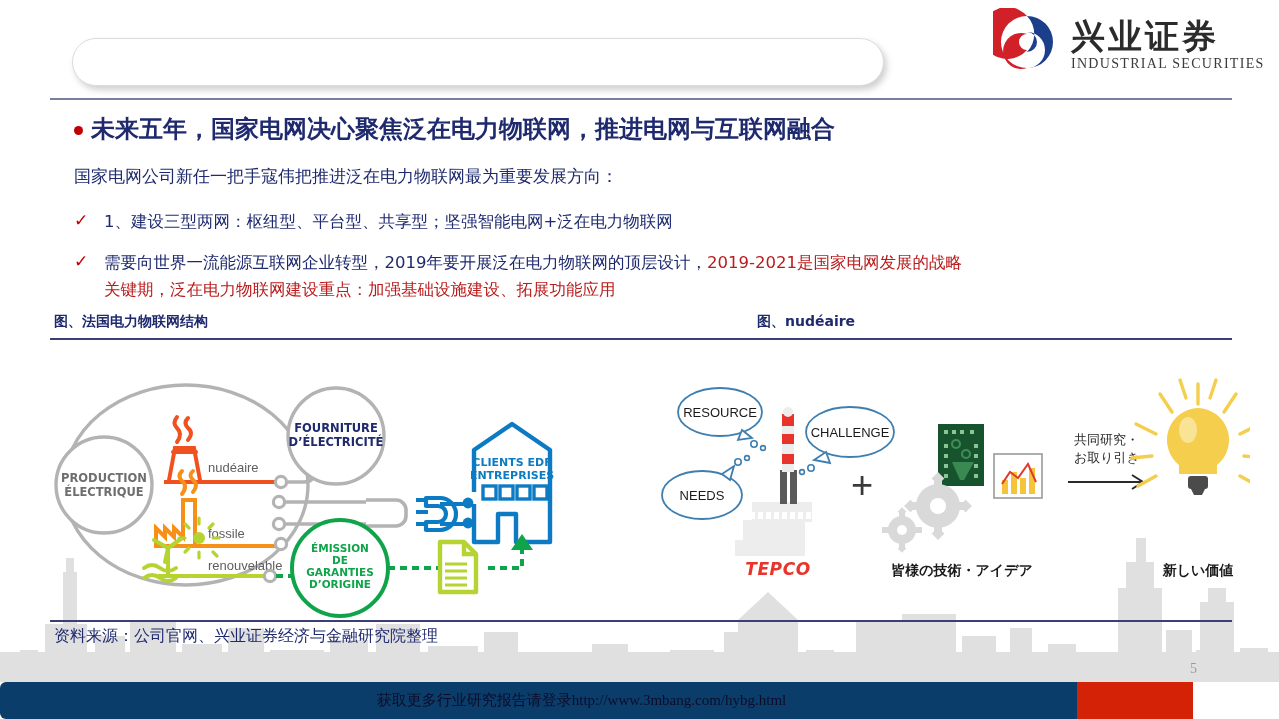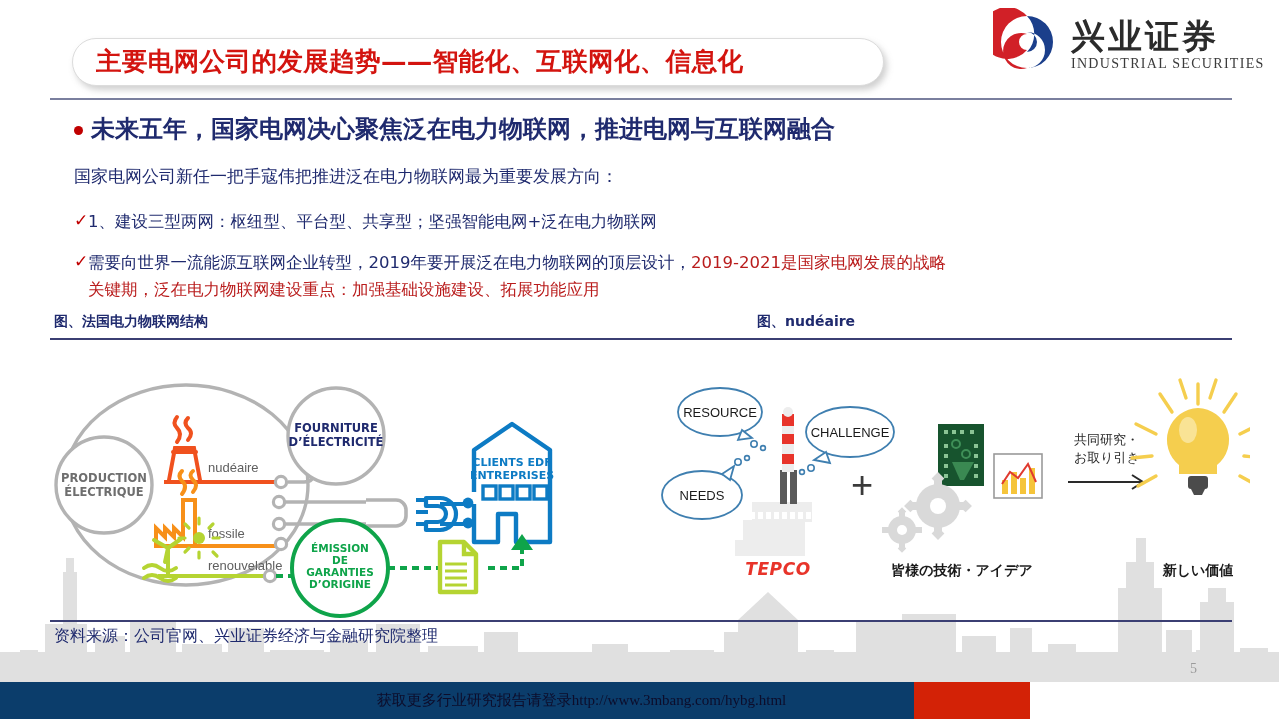--- a/index.html
+++ b/index.html
@@ -57,21 +57,21 @@
   }
   #lead-line {
     position:absolute; left:74px; top:165px; width:1140px;
     font-size:17px; color:#1f2a6e; white-space:nowrap; z-index:4;
   }
 
   .check-row { position:absolute; left:74px; width:1160px; z-index:4; font-size:16.5px; }
   .check-row .tick {
     position:absolute; left:0; top:1px; color:#c00000; font-size:17px; font-weight:bold;
   }
-  .check-row .txt { display:block; margin-left:14px; color:#1f2a6e; line-height:1.62; }
+  .check-row .txt { display:block; margin-left:30px; color:#1f2a6e; line-height:1.62; }
   #check-1 { top:209px; }
   #check-2 { top:250px; }
   .red { color:#b91c1c; }
 
   
   .fig-cap {
     position:absolute; top:313px; font-size:14px; font-weight:bold; color:#1f2a6e;
     white-space:nowrap; z-index:4;
   }
   #fig-cap-left  { left:54px; }
@@ -84,22 +84,23 @@
   }
 
   
   #page-num {
     position:absolute; right:82px; bottom:42px; font-size:14px; color:#9b9b9b; z-index:5;
     font-family:"Liberation Serif", serif;
   }
 
   
   #bottom-bar {
-    position:absolute; left:0; bottom:0; width:1030px; height:37px; z-index:7;
+    position:absolute; left:0; bottom:0; width:1193px; height:37px; z-index:7;
     background:#0b3d6b;
+    border-radius:6px;
   }
   #bottom-bar .redcap { position:absolute; right:0; top:0; width:116px; height:37px; background:#d32206; }
   #bottom-bar .barlink {
     position:absolute; left:0; top:0; width:1163px; height:37px;
     display:flex; align-items:center; justify-content:center;
     color:#0d0d2b; font-size:15px; letter-spacing:0px;
     font-family:"Liberation Serif","DejaVu Serif",serif;
   }
 
   
@@ -159,21 +160,20 @@
       <path d="M34 8 A26 26 0 1 0 34 60 A18 18 0 1 1 34 26 A8 8 0 1 0 34 42 A26 26 0 1 1 34 8 Z" fill="#d12027"></path>
       <path d="M34 8 A26 26 0 0 1 34 60 A18 18 0 0 0 34 24 A10 10 0 0 1 34 44 A26 26 0 0 0 34 8 Z" fill="#1b3f8b"></path>
     </g>
 
     <text x="78" y="40" font-family="DejaVu Sans, Liberation Sans, sans-serif" font-size="34" font-weight="bold" fill="#2b2b2b" letter-spacing="3">兴业证券</text>
 
     <text x="78" y="60" font-family="Liberation Serif, DejaVu Serif, serif" font-size="14" fill="#3b3b3b" letter-spacing="1.3">INDUSTRIAL SECURITIES</text>
   </svg>
 
   <div id="title-pill"></div>
-  <div id="title-text" class="cn">主要电网公司的发展趋势——智能化、互联网化、信息化</div>
 
   <div class="hrule" id="rule-top"></div>
 
   <div id="bullet-main" class="cn">
     <span class="dot"></span><span>未来五年，国家电网决心聚焦泛在电力物联网，推进电网与互联网融合</span>
   </div>
 
   <div id="lead-line" class="cn">国家电网公司新任一把手寇伟把推进泛在电力物联网最为重要发展方向：</div>
 
   <div class="check-row cn" id="check-1">

